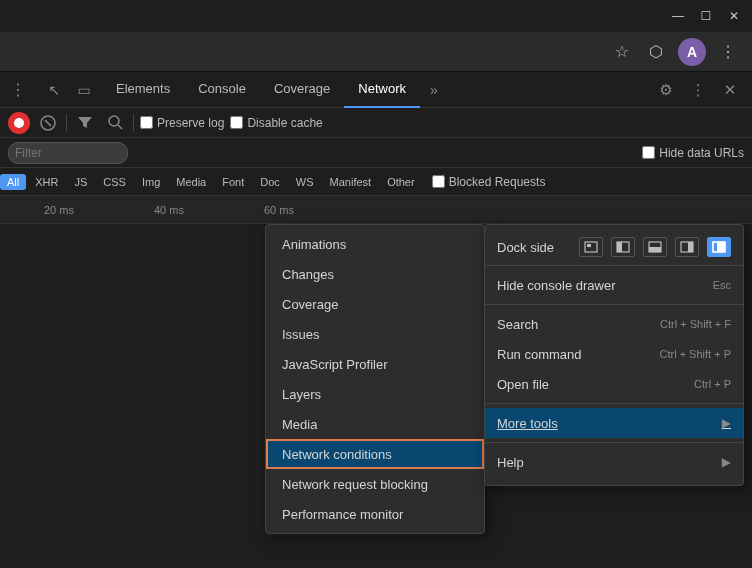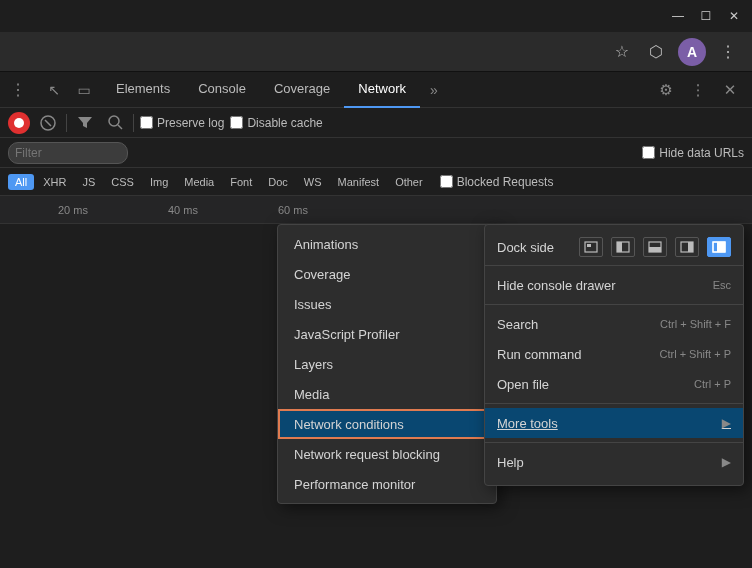--- a/index.html
+++ b/index.html
@@ -226,21 +226,21 @@
       cursor: pointer;
       margin-left: auto;
     }
 
     
     .type-filters {
       height: 28px;
       background: #1e1e1e;
       display: flex;
       align-items: center;
-      padding: 0 8px;
+      padding: 0 0;
       gap: 2px;
       border-bottom: 1px solid #333;
     }
     .type-btn {
       padding: 1px 6px;
       font-size: 11px;
       color: #bbb;
       cursor: pointer;
       border-radius: 3px;
       border: 1px solid transparent;
@@ -259,21 +259,21 @@
       color: #bbb;
     }
 
     
     .timeline-area {
       height: 28px;
       background: #252526;
       display: flex;
       align-items: center;
       border-bottom: 1px solid #333;
-      padding-left: 58px;
+      padding-left: 44px;
     }
     .timeline-label {
       font-size: 11px;
       color: #888;
       flex: 1;
       display: flex;
       align-items: center;
       gap: 80px;
     }
 
@@ -281,21 +281,21 @@
     .main-content {
       flex: 1;
       background: #1e1e1e;
       position: relative;
       height: calc(568px - 32px - 40px - 36px - 30px - 30px - 28px - 28px);
     }
 
     
     .more-tools-submenu {
       position: absolute;
-      left: 277px;
+      left: 265px;
       top: 0;
       width: 220px;
       background: #2d2d2d;
       border: 1px solid #444;
       border-radius: 4px;
       box-shadow: 4px 4px 16px rgba(0,0,0,0.5);
       z-index: 100;
       padding: 4px 0;
     }
     .submenu-item {
@@ -497,20 +497,21 @@
     <span>40 ms</span>
     <span>60 ms</span>
   </div>
 </div>
 
 <div class="main-content">
   <div class="overlay-container">
 
     <div class="more-tools-submenu">
       <div class="submenu-item">Animations</div>
+      <div class="submenu-item">Changes</div>
       <div class="submenu-item">Coverage</div>
       <div class="submenu-item">Issues</div>
       <div class="submenu-item">JavaScript Profiler</div>
       <div class="submenu-item">Layers</div>
       <div class="submenu-item">Media</div>
       <div class="submenu-item highlighted">Network conditions</div>
       <div class="submenu-item">Network request blocking</div>
       <div class="submenu-item">Performance monitor</div>
     </div>
 

